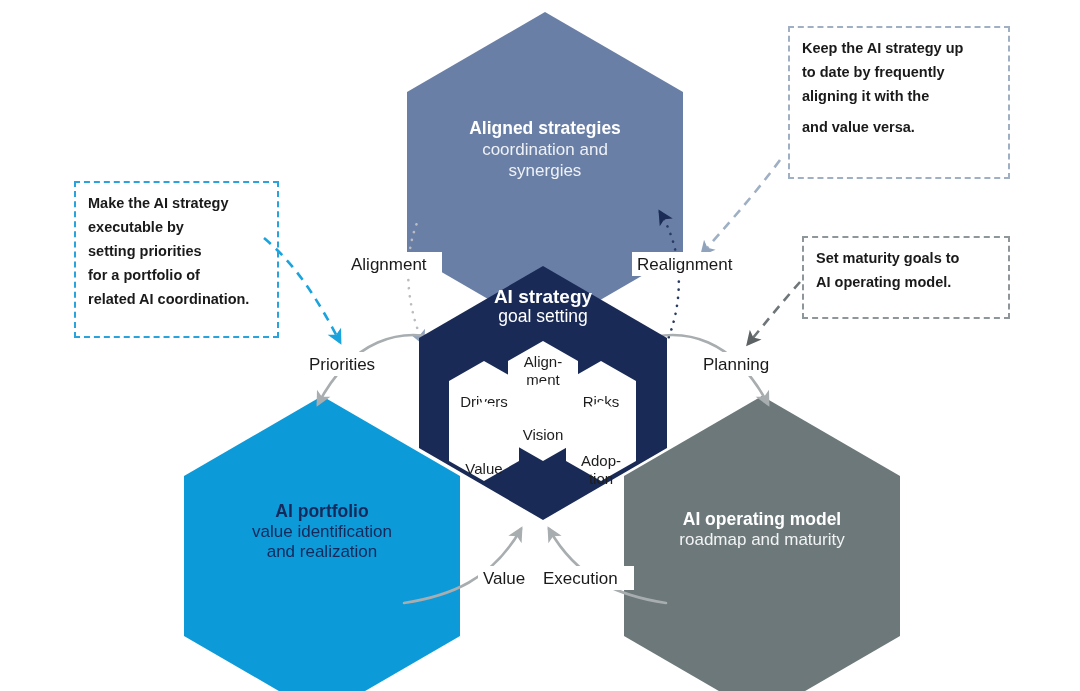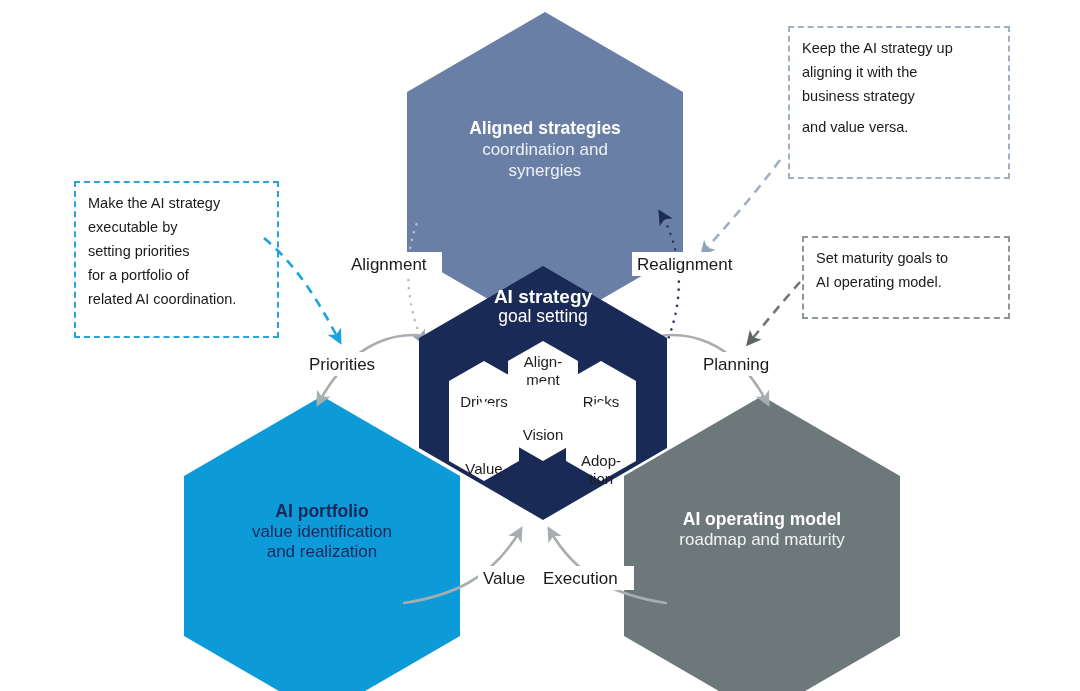--- a/index.html
+++ b/index.html
@@ -42,20 +42,21 @@
     fill: #1d1d1d;
   }
   .callout-box {
     position: absolute;
     box-sizing: border-box;
     padding: 10px 12px;
     font-size: 14.5px;
     line-height: 1.43;
     color: #1a1a1a;
     background: transparent;
+    font-weight: bold;
   }
   .callout-blue {
     border: 2px dashed #29a3dc;
   }
   .callout-gray {
     border: 2px dashed #8e9699;
   }
   .callout-slate {
     border: 2px dashed #9fb0c4;
   }
@@ -195,22 +196,22 @@
   <div class="callout-box callout-blue" style="left:74px; top:181px; width:205px; height:157px;">
     <p>Make the AI strategy</p>
     <p>executable by</p>
     <p>setting priorities</p>
     <p>for a portfolio of</p>
     <p>related AI coordination.</p>
   </div>
 
   <div class="callout-box callout-slate" style="left:788px; top:26px; width:222px; height:153px;">
     <p>Keep the AI strategy up</p>
+    <p>to date by frequently</p>
     <p>aligning it with the</p>
-    <p>business strategy</p>
     <p style="margin-top:0.7em">and value versa.</p>
   </div>
 
   <div class="callout-box callout-gray" style="left:802px; top:236px; width:208px; height:83px;">
     <p>Set maturity goals to</p>
     <p>AI operating model.</p>
   </div>
 
 </div>
 

